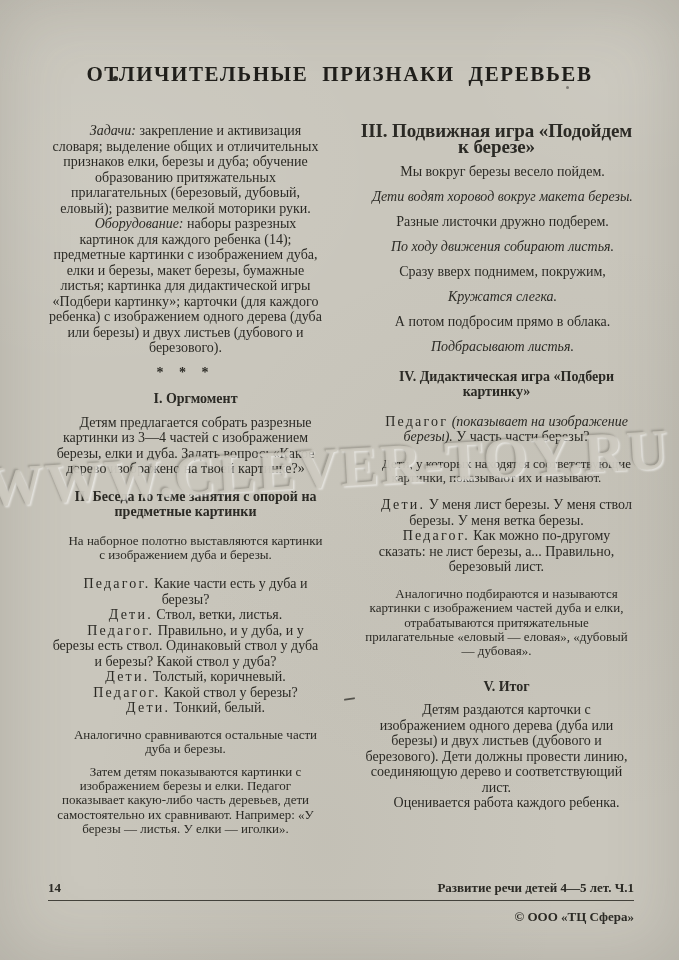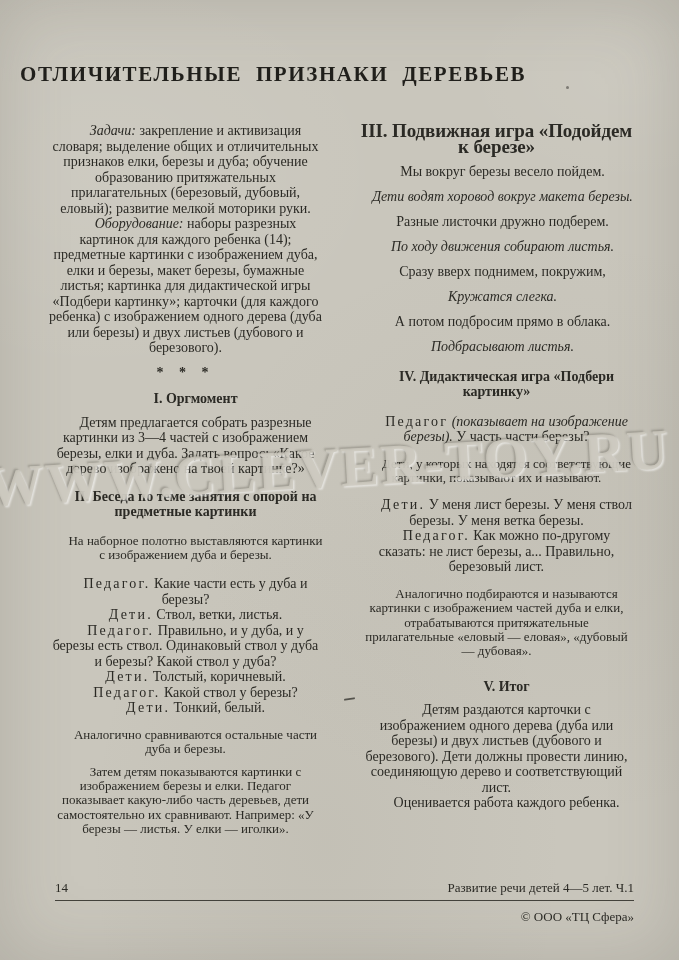--- a/index.html
+++ b/index.html
@@ -16,20 +16,21 @@
     background-color:#c9c6bc;
     background-image:
       radial-gradient(ellipse 420px 300px at 15% 18%, rgba(255,255,255,0.07), transparent 70%),
       radial-gradient(ellipse 520px 420px at 82% 55%, rgba(118,113,98,0.06), transparent 70%),
       radial-gradient(ellipse 340px 520px at 48% 88%, rgba(118,113,98,0.07), transparent 70%),
       radial-gradient(ellipse 240px 160px at 92% 8%, rgba(255,255,255,0.06), transparent 70%);
     box-shadow: inset 0 0 70px rgba(95,92,80,0.22);
   }
   .title{
     margin:62px 20px 0 20px;
+    text-align:center;
     font-size:21px;
     font-weight:bold;
     letter-spacing:1.6px;
     word-spacing:7px;
     color:#201f1b;
   }
   .columns{
     display:flex;
     gap:36px;
     padding:0 45px 0 48px;
@@ -72,22 +73,23 @@
     font-weight:bold;
     letter-spacing:2px;
     white-space:nowrap;
     transform:rotate(-3.2deg);
     color:rgba(203,200,189,0.85);
     text-shadow:1.5px 1.5px 2px rgba(255,255,255,0.55), -1.5px -1.5px 2px rgba(80,76,66,0.33);
     pointer-events:none;
   }
   .footer{
     position:absolute;
-    left:55px;right:45px;top:880px;
+    left:48px;right:45px;top:880px;
     font-size:13px;
+    font-weight:bold;
   }
   .footer-row{
     display:flex;
     justify-content:space-between;
     align-items:flex-end;
     margin-bottom:4px;
   }
   .footer-rule{
     border-top:1.5px solid #43423b;
     height:0;

